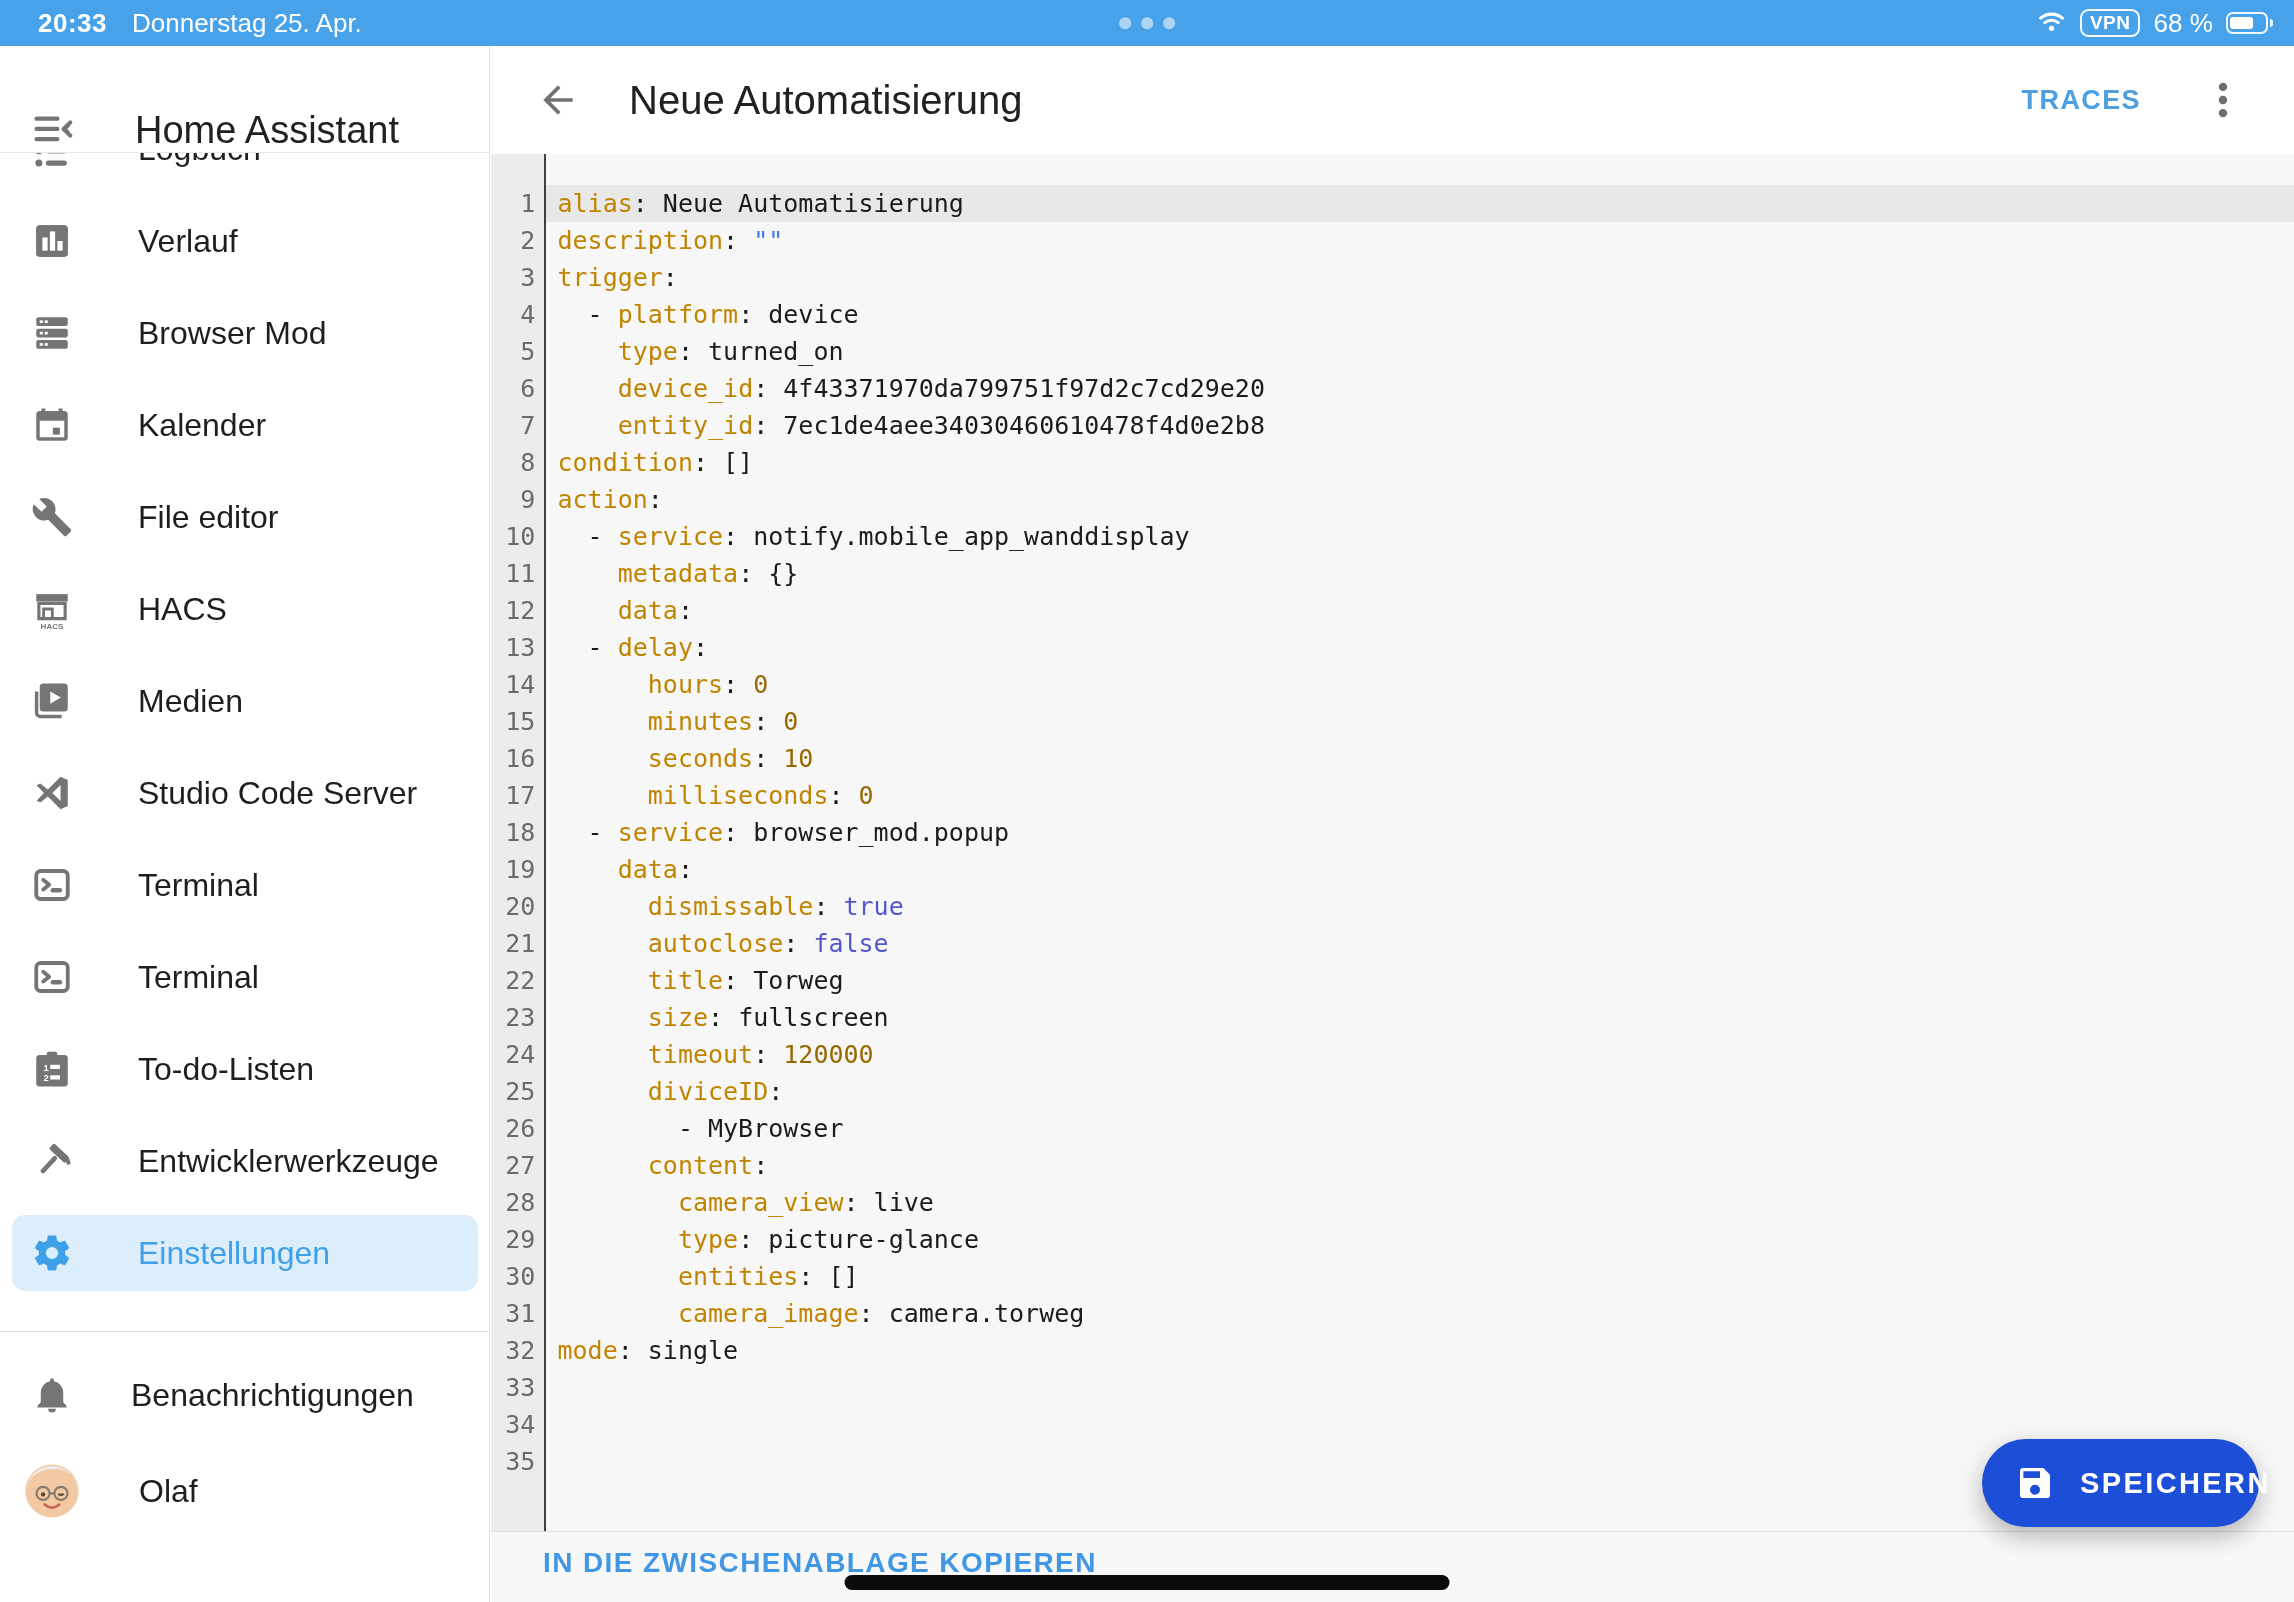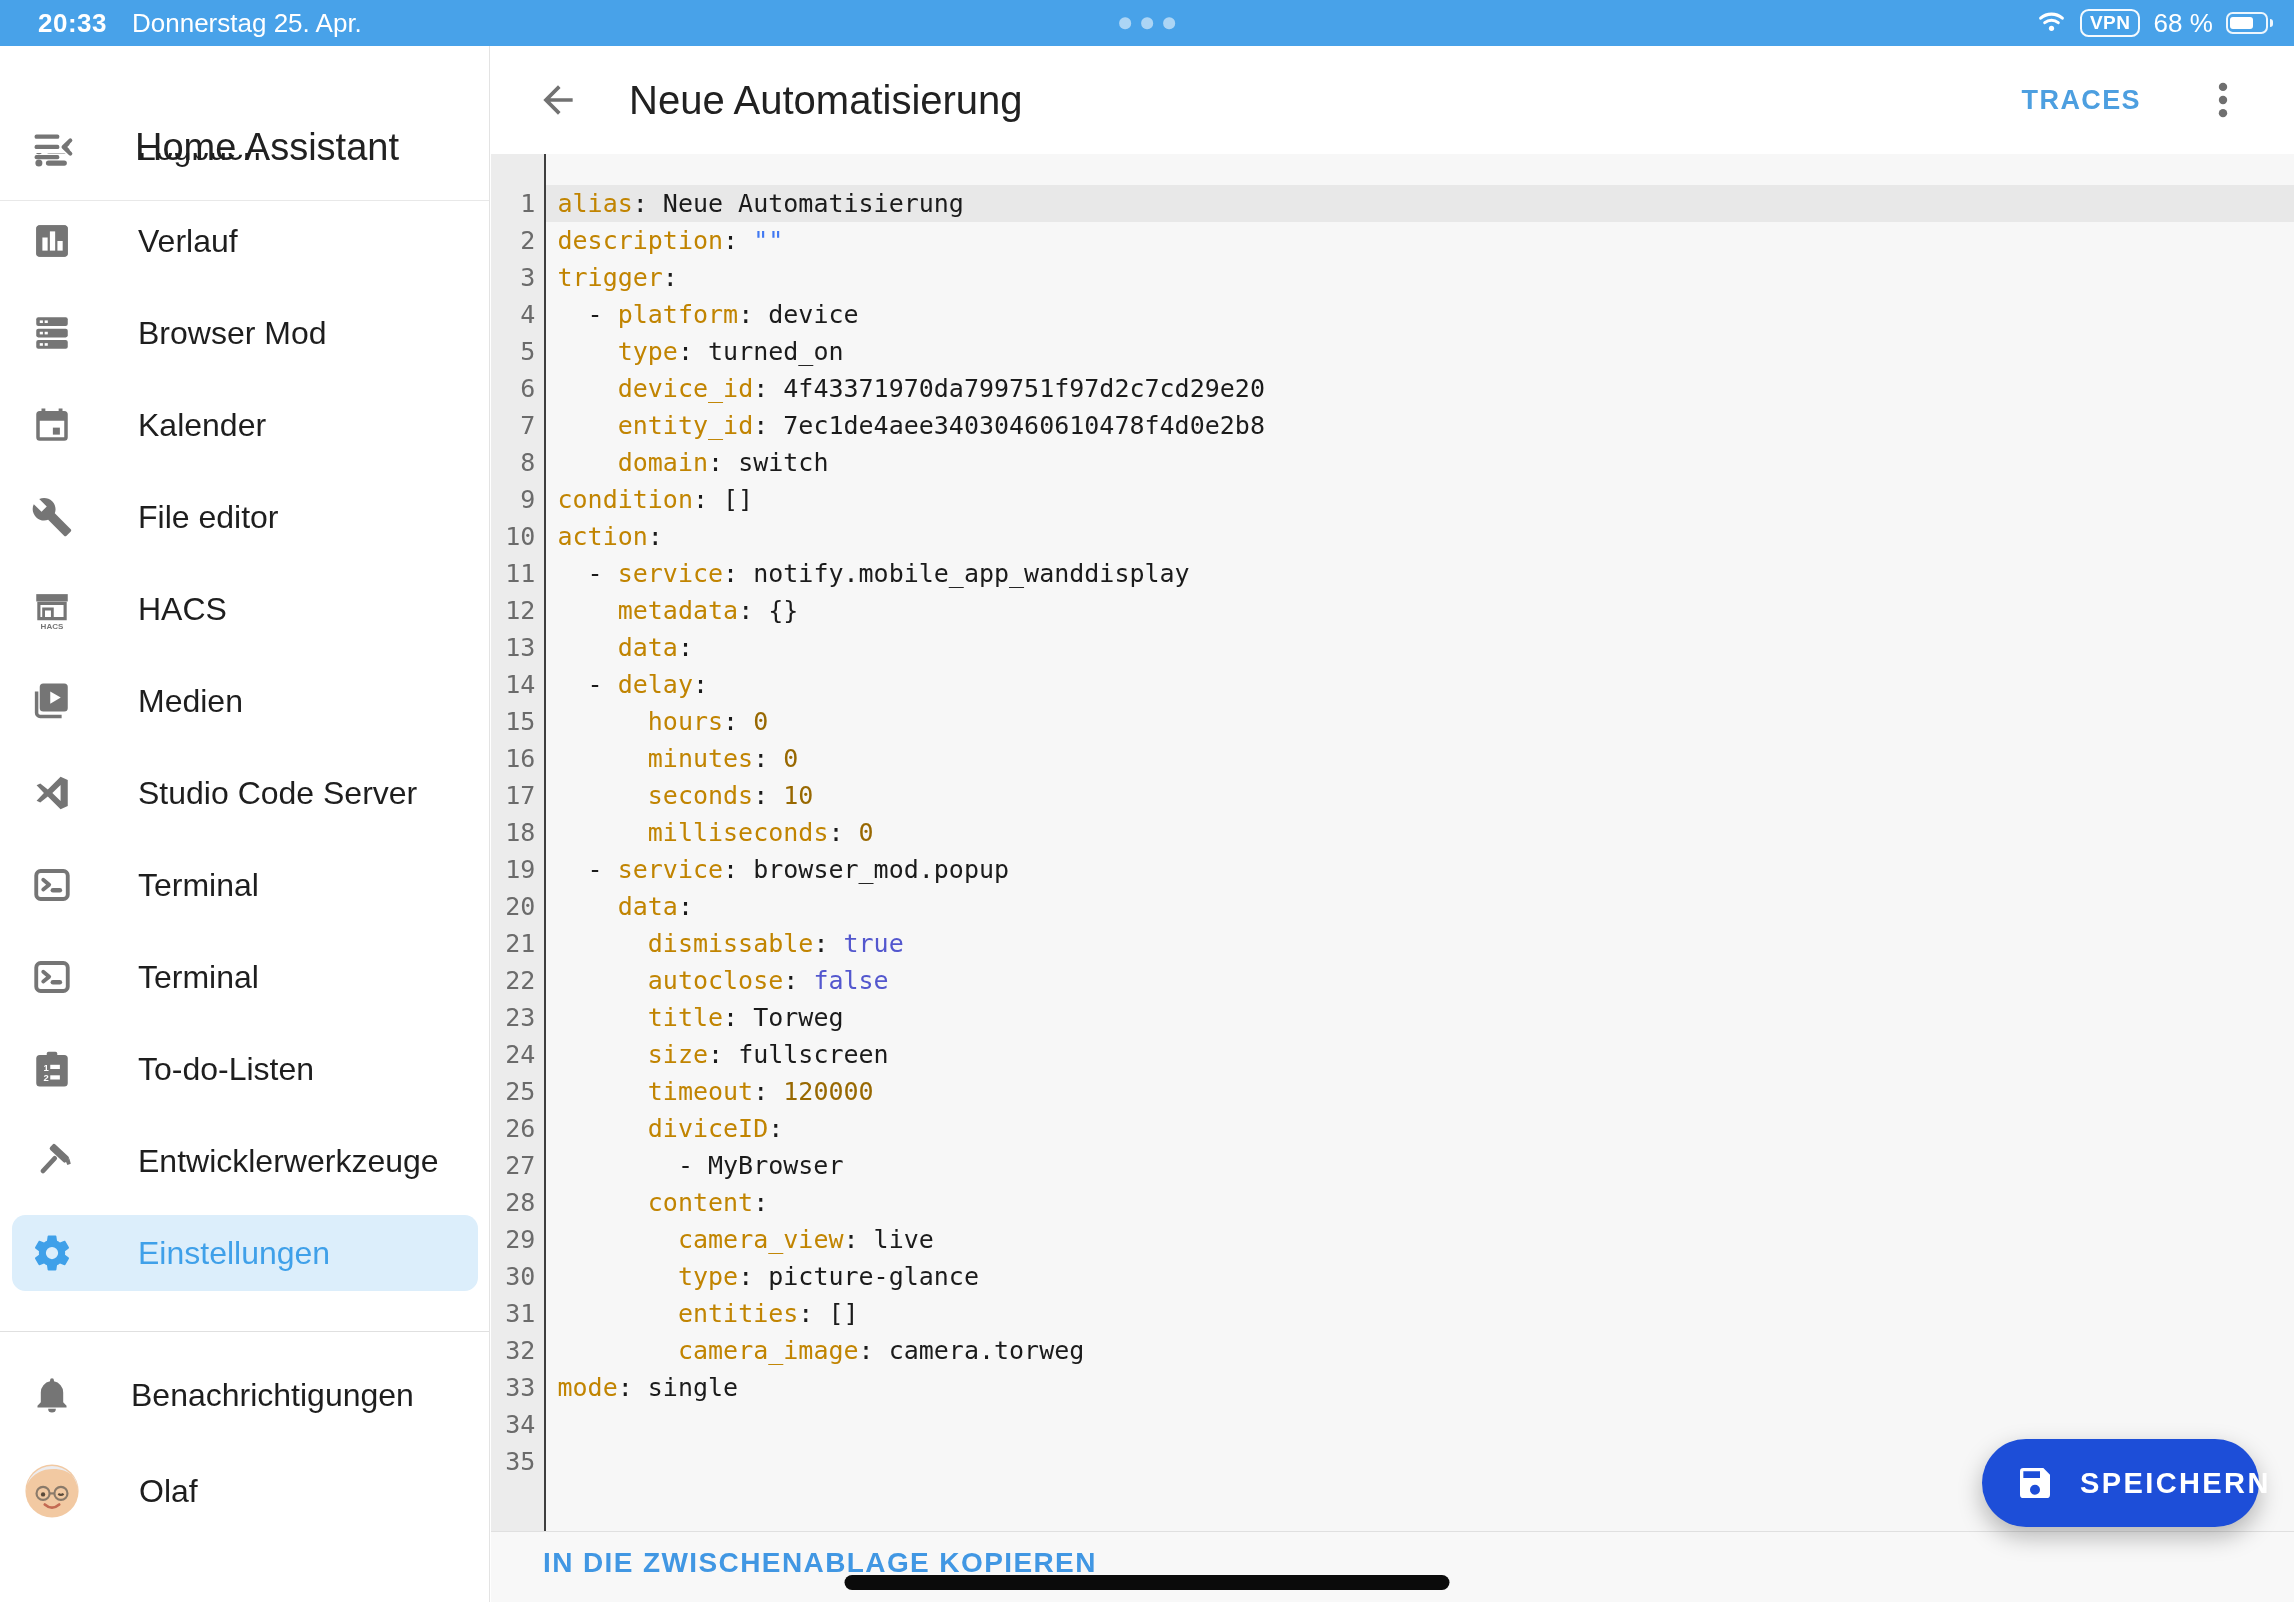--- a/index.html
+++ b/index.html
@@ -20,21 +20,21 @@
   .sb-pct{font-size:26px;font-weight:500;}
   .battery{display:flex;align-items:center;}
   .battery .shell{width:42px;height:22px;border:2.4px solid rgba(255,255,255,.9);border-radius:6.7px;
                   display:flex;align-items:center;padding:1.9px;box-sizing:border-box;}
   .battery .fill{height:12.5px;background:#fff;border-radius:2.9px;}
   .battery .tip{width:3.4px;height:8.6px;background:rgba(255,255,255,.9);border-radius:0 2.9px 2.9px 0;margin-left:1.4px;}
 
   
   .sidebar{position:absolute;top:46px;left:0;width:490px;bottom:0;background:#fff;
            border-right:1px solid #E3E3E3;box-sizing:border-box;z-index:10;}
-  .sb-header{height:106px;display:flex;align-items:center;border-bottom:1px solid #E8E8E8;margin-top:48px;}
+  .sb-header{height:106px;display:flex;align-items:flex-end;border-bottom:1px solid #E8E8E8;}
   .menu-toggle{margin-left:29px;width:46px;height:46px;color:#757575;display:flex;align-items:center;justify-content:center;}
   .sb-title{margin-left:60px;font-size:38px;color:#212121;font-weight:400;}
   .sb-list{position:absolute;top:107px;left:0;right:0;height:1178px;overflow:hidden;}
   .sb-item{height:92px;display:flex;align-items:center;position:relative;cursor:pointer;}
   .sb-item:first-child{margin-top:-50px;}
   .sb-item .hl{position:absolute;left:11.5px;right:11.5px;top:7.7px;bottom:7.7px;background:#DCEEFB;border-radius:13.4px;}
   .sb-icon{width:42px;height:42px;margin-left:31px;color:#757575;position:relative;flex:0 0 auto;}
   .sb-icon svg{width:42px;height:42px;display:block;}
   .sb-label{margin-left:65px;font-size:32px;color:#1e1e1e;position:relative;}
   .sb-item.active .sb-icon{color:#3FA0E9;}
@@ -352,21 +352,20 @@
         <div class="ln">35</div>
       </div>
     <div class="code" id="code">
         <div class="cl active"><span class="tk-k">alias</span><span>: Neue Automatisierung</span></div>
         <div class="cl"><span class="tk-k">description</span><span>: </span><span class="tk-s">""</span></div>
         <div class="cl"><span class="tk-k">trigger</span><span>:</span></div>
         <div class="cl"><span>  - </span><span class="tk-k">platform</span><span>: device</span></div>
         <div class="cl"><span>    </span><span class="tk-k">type</span><span>: turned_on</span></div>
         <div class="cl"><span>    </span><span class="tk-k">device_id</span><span>: 4f43371970da799751f97d2c7cd29e20</span></div>
         <div class="cl"><span>    </span><span class="tk-k">entity_id</span><span>: 7ec1de4aee34030460610478f4d0e2b8</span></div>
-        <div class="cl"><span>    </span><span class="tk-k">domain</span><span>: switch</span></div>
         <div class="cl"><span class="tk-k">condition</span><span>: []</span></div>
         <div class="cl"><span class="tk-k">action</span><span>:</span></div>
         <div class="cl"><span>  - </span><span class="tk-k">service</span><span>: notify.mobile_app_wanddisplay</span></div>
         <div class="cl"><span>    </span><span class="tk-k">metadata</span><span>: {}</span></div>
         <div class="cl"><span>    </span><span class="tk-k">data</span><span>:</span></div>
         <div class="cl"><span>  - </span><span class="tk-k">delay</span><span>:</span></div>
         <div class="cl"><span>      </span><span class="tk-k">hours</span><span>: </span><span class="tk-n">0</span></div>
         <div class="cl"><span>      </span><span class="tk-k">minutes</span><span>: </span><span class="tk-n">0</span></div>
         <div class="cl"><span>      </span><span class="tk-k">seconds</span><span>: </span><span class="tk-n">10</span></div>
         <div class="cl"><span>      </span><span class="tk-k">milliseconds</span><span>: </span><span class="tk-n">0</span></div>

